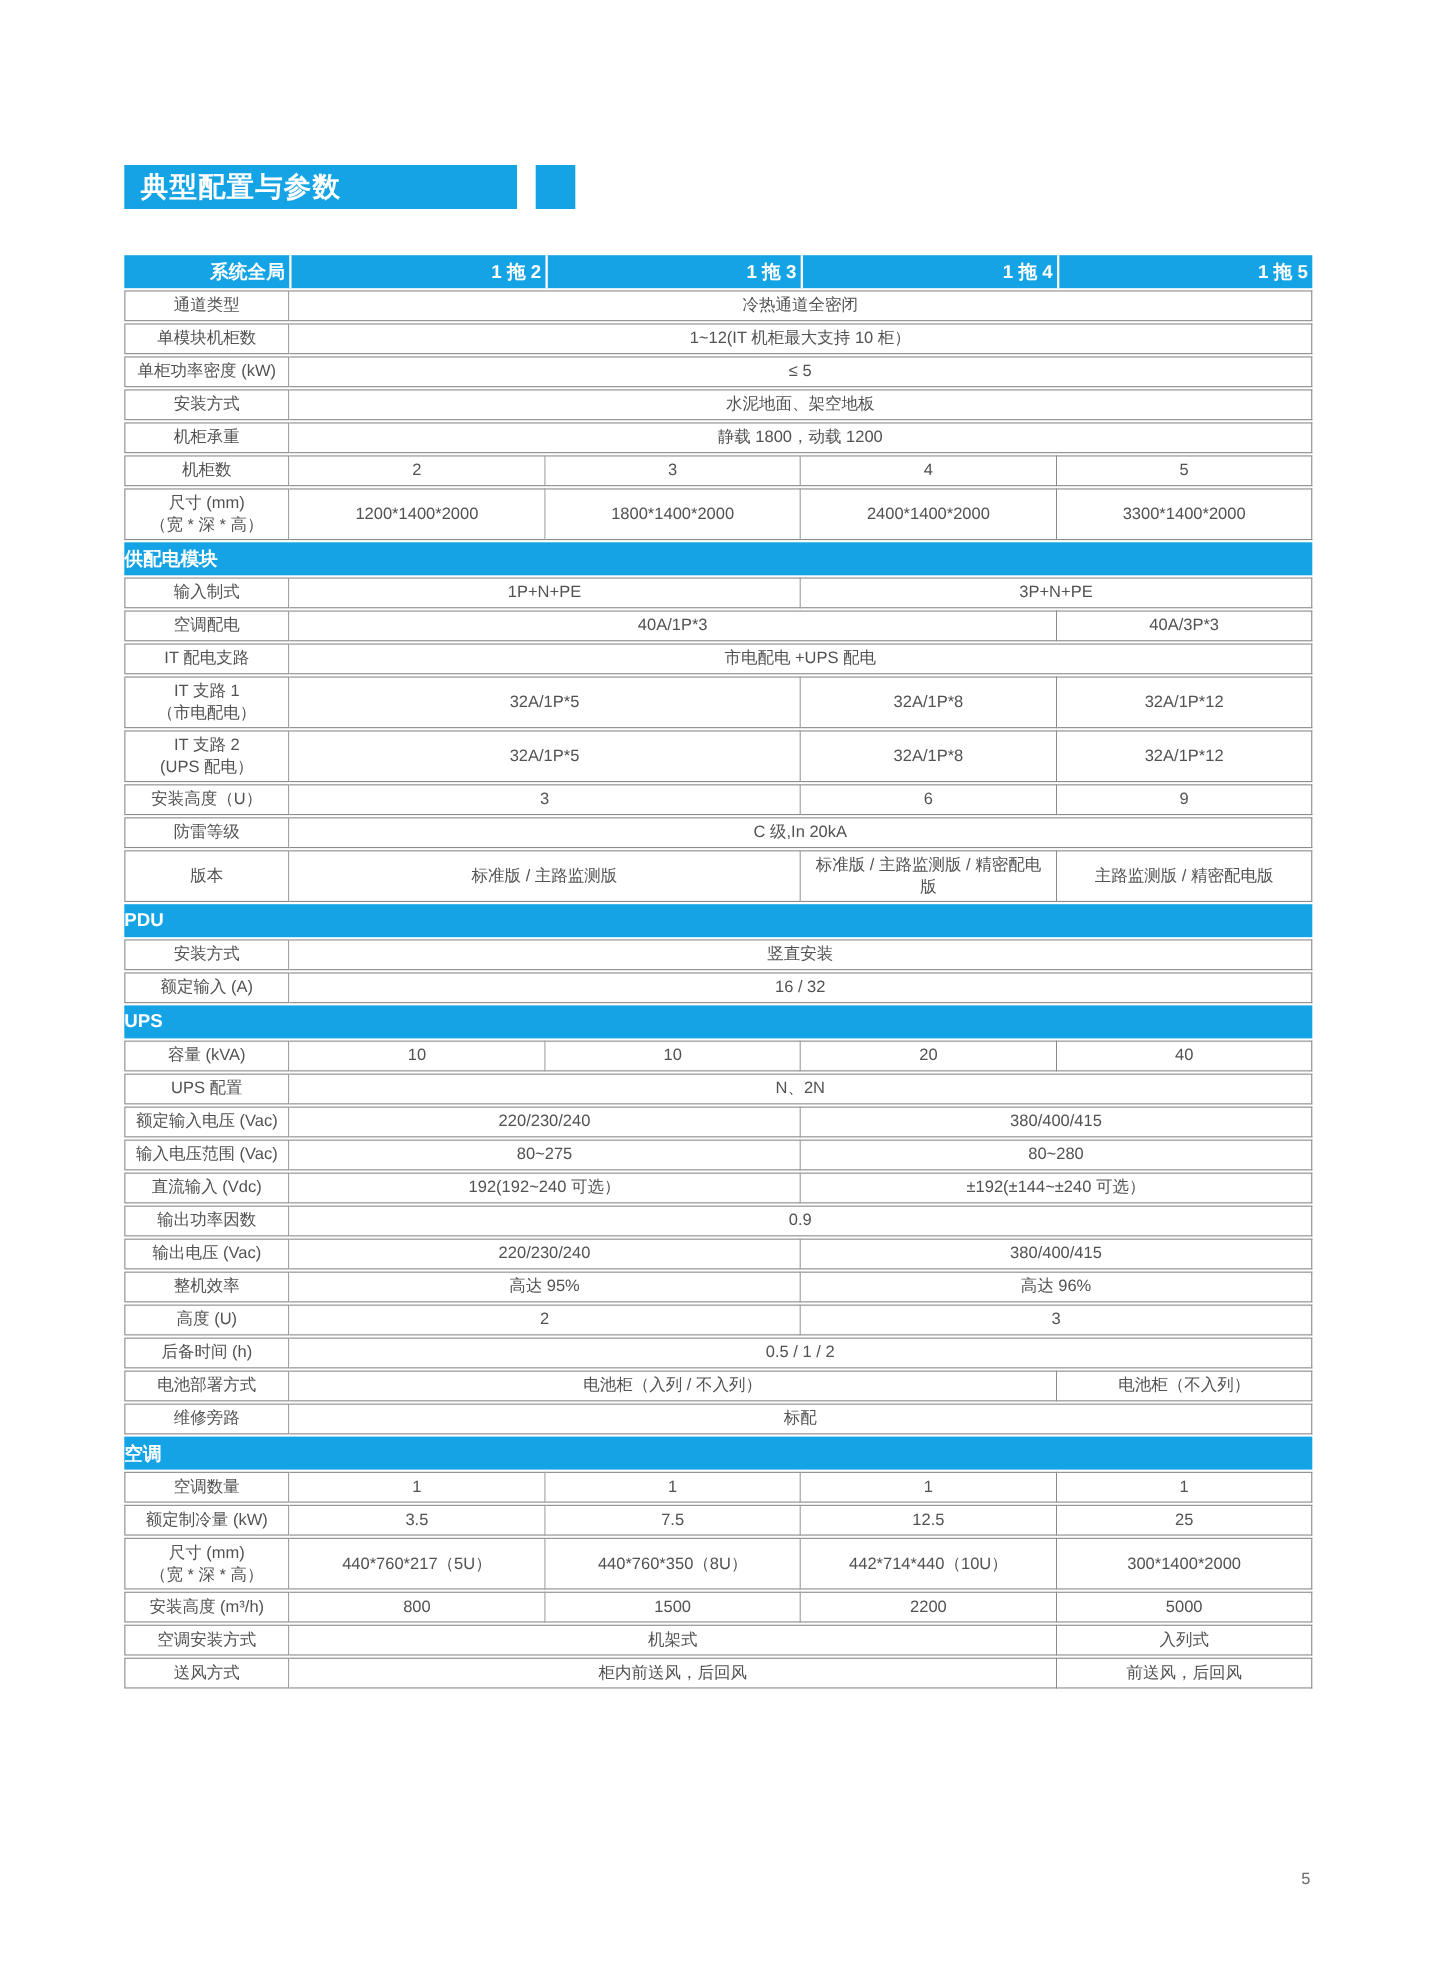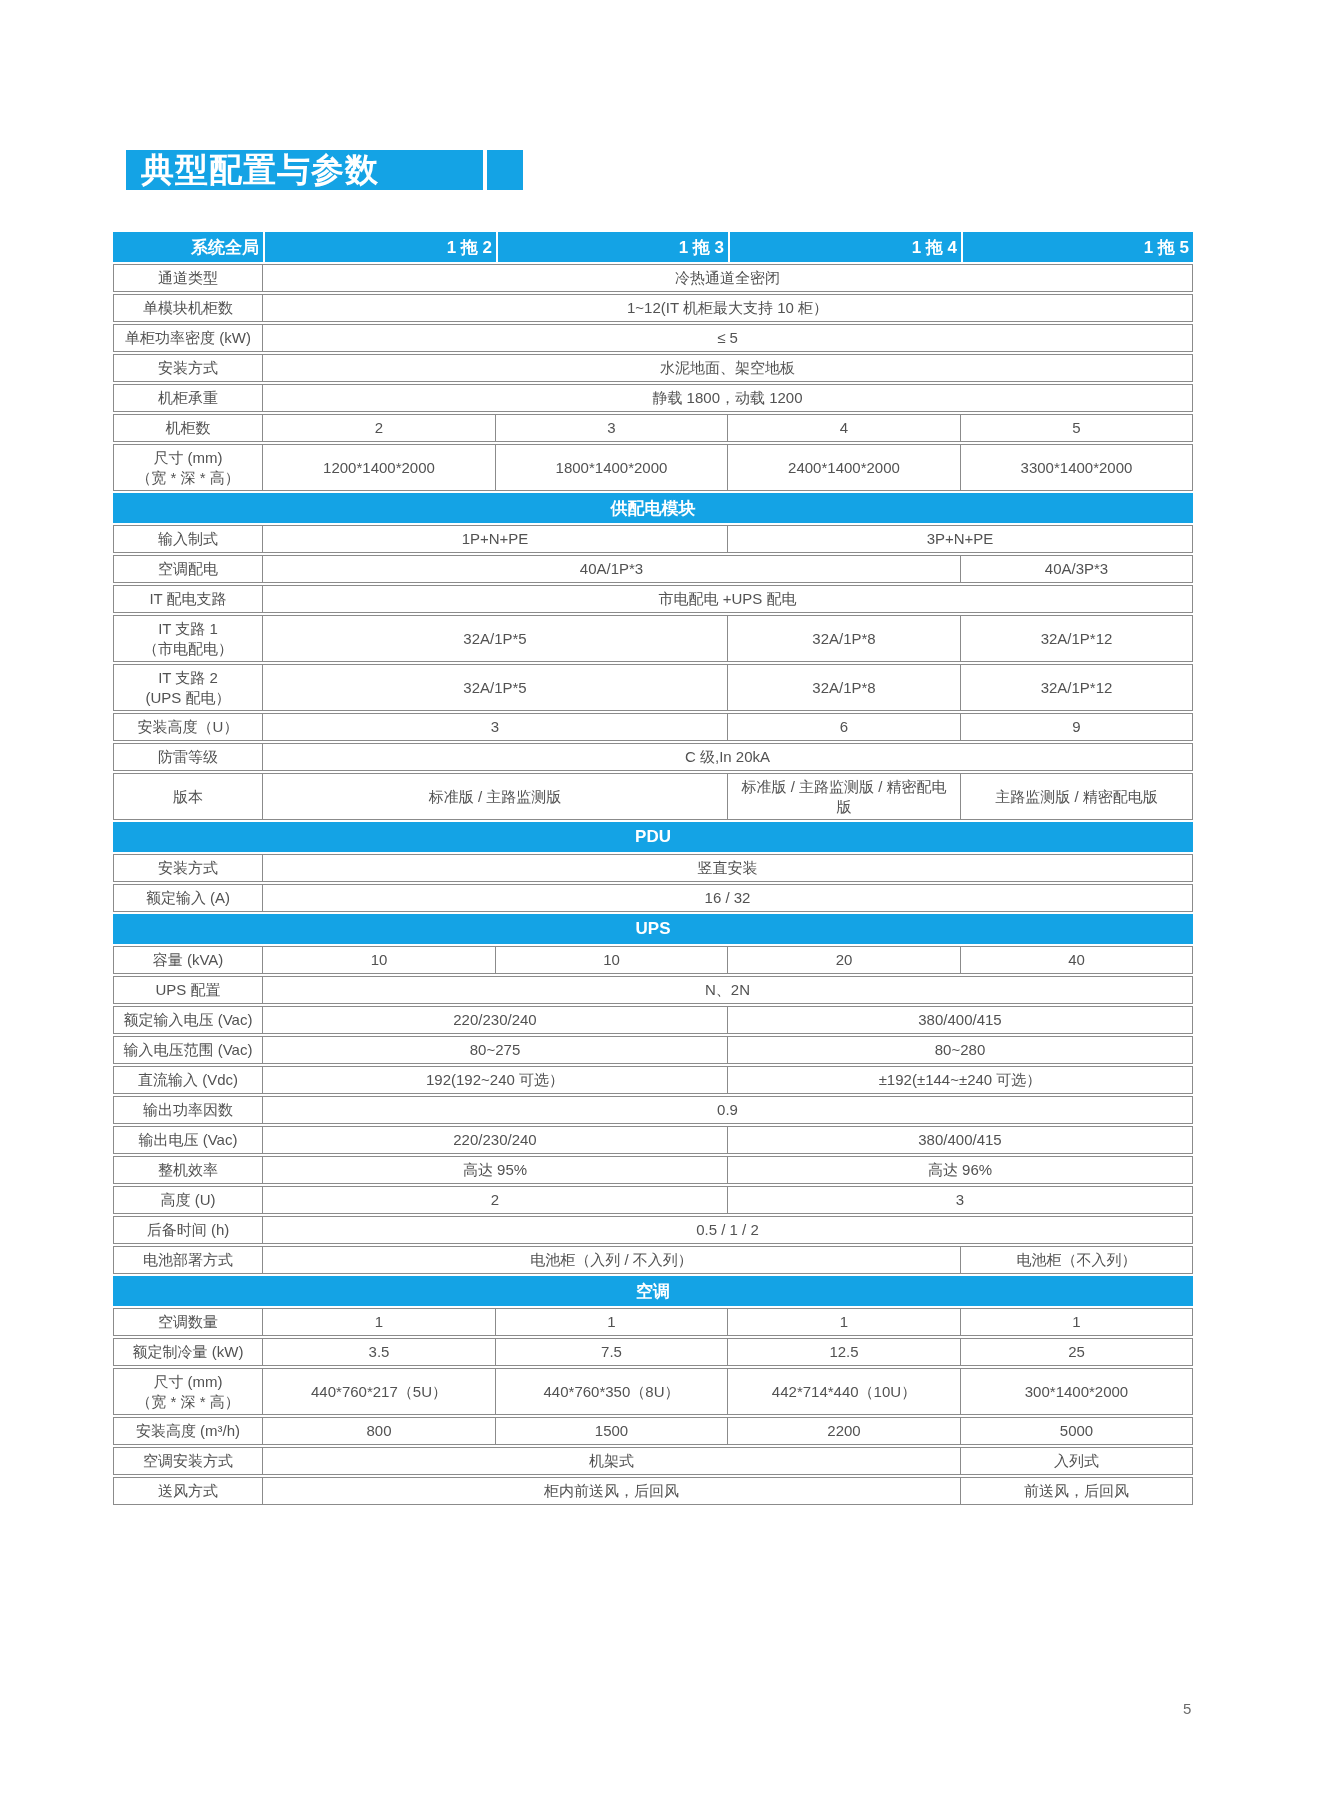--- a/index.html
+++ b/index.html
@@ -13,25 +13,25 @@
     position: relative;
     width: 1323px;
     height: 1795px;
     background: #ffffff;
     font-family: "Liberation Sans", "DejaVu Sans", sans-serif;
     color: var(--text);
     overflow: hidden;
   }
   .title-bar {
     position: absolute;
-    left: 126px; top: 150px;
+    left: 113px; top: 150px;
     width: 357px; height: 40px;
     background: var(--accent);
     color: #ffffff;
-    font-size: 33px;
+    font-size: 25px;
     font-weight: bold;
     line-height: 40px;
     padding-left: 15px;
     letter-spacing: 1px;
   }
   .title-square {
     position: absolute;
     left: 487px; top: 150px;
     width: 36px; height: 40px;
     background: var(--accent);
@@ -69,21 +69,21 @@
     line-height: 1.3;
     background: #ffffff;
   }
   table.spec tr td:first-child { border-left: 1px solid var(--border); }
   table.spec td.label { white-space: pre-line; }
   table.spec td.section {
     background: var(--accent);
     color: #ffffff;
     font-weight: bold;
     font-size: 17px;
-    text-align: center;
+    text-align: left;
     vertical-align: middle;
     height: 30px;
     border: none !important;
     padding: 2px 0;
   }
   .page-number {
     position: absolute;
     left: 1183px; top: 1700px;
     font-size: 15px;
     color: #6b6b6b;
@@ -259,20 +259,24 @@
         <tr>
           <td class="label">后备时间 (h)</td>
           <td class="value" colspan="4">0.5 / 1 / 2</td>
         </tr>
         <tr>
           <td class="label">电池部署方式</td>
           <td class="value" colspan="3">电池柜（入列 / 不入列）</td>
           <td class="value">电池柜（不入列）</td>
         </tr>
         <tr>
+          <td class="label">维修旁路</td>
+          <td class="value" colspan="4">标配</td>
+        </tr>
+        <tr>
           <td colspan="5" class="section">空调</td>
         </tr>
         <tr>
           <td class="label">空调数量</td>
           <td class="value">1</td>
           <td class="value">1</td>
           <td class="value">1</td>
           <td class="value">1</td>
         </tr>
         <tr>

